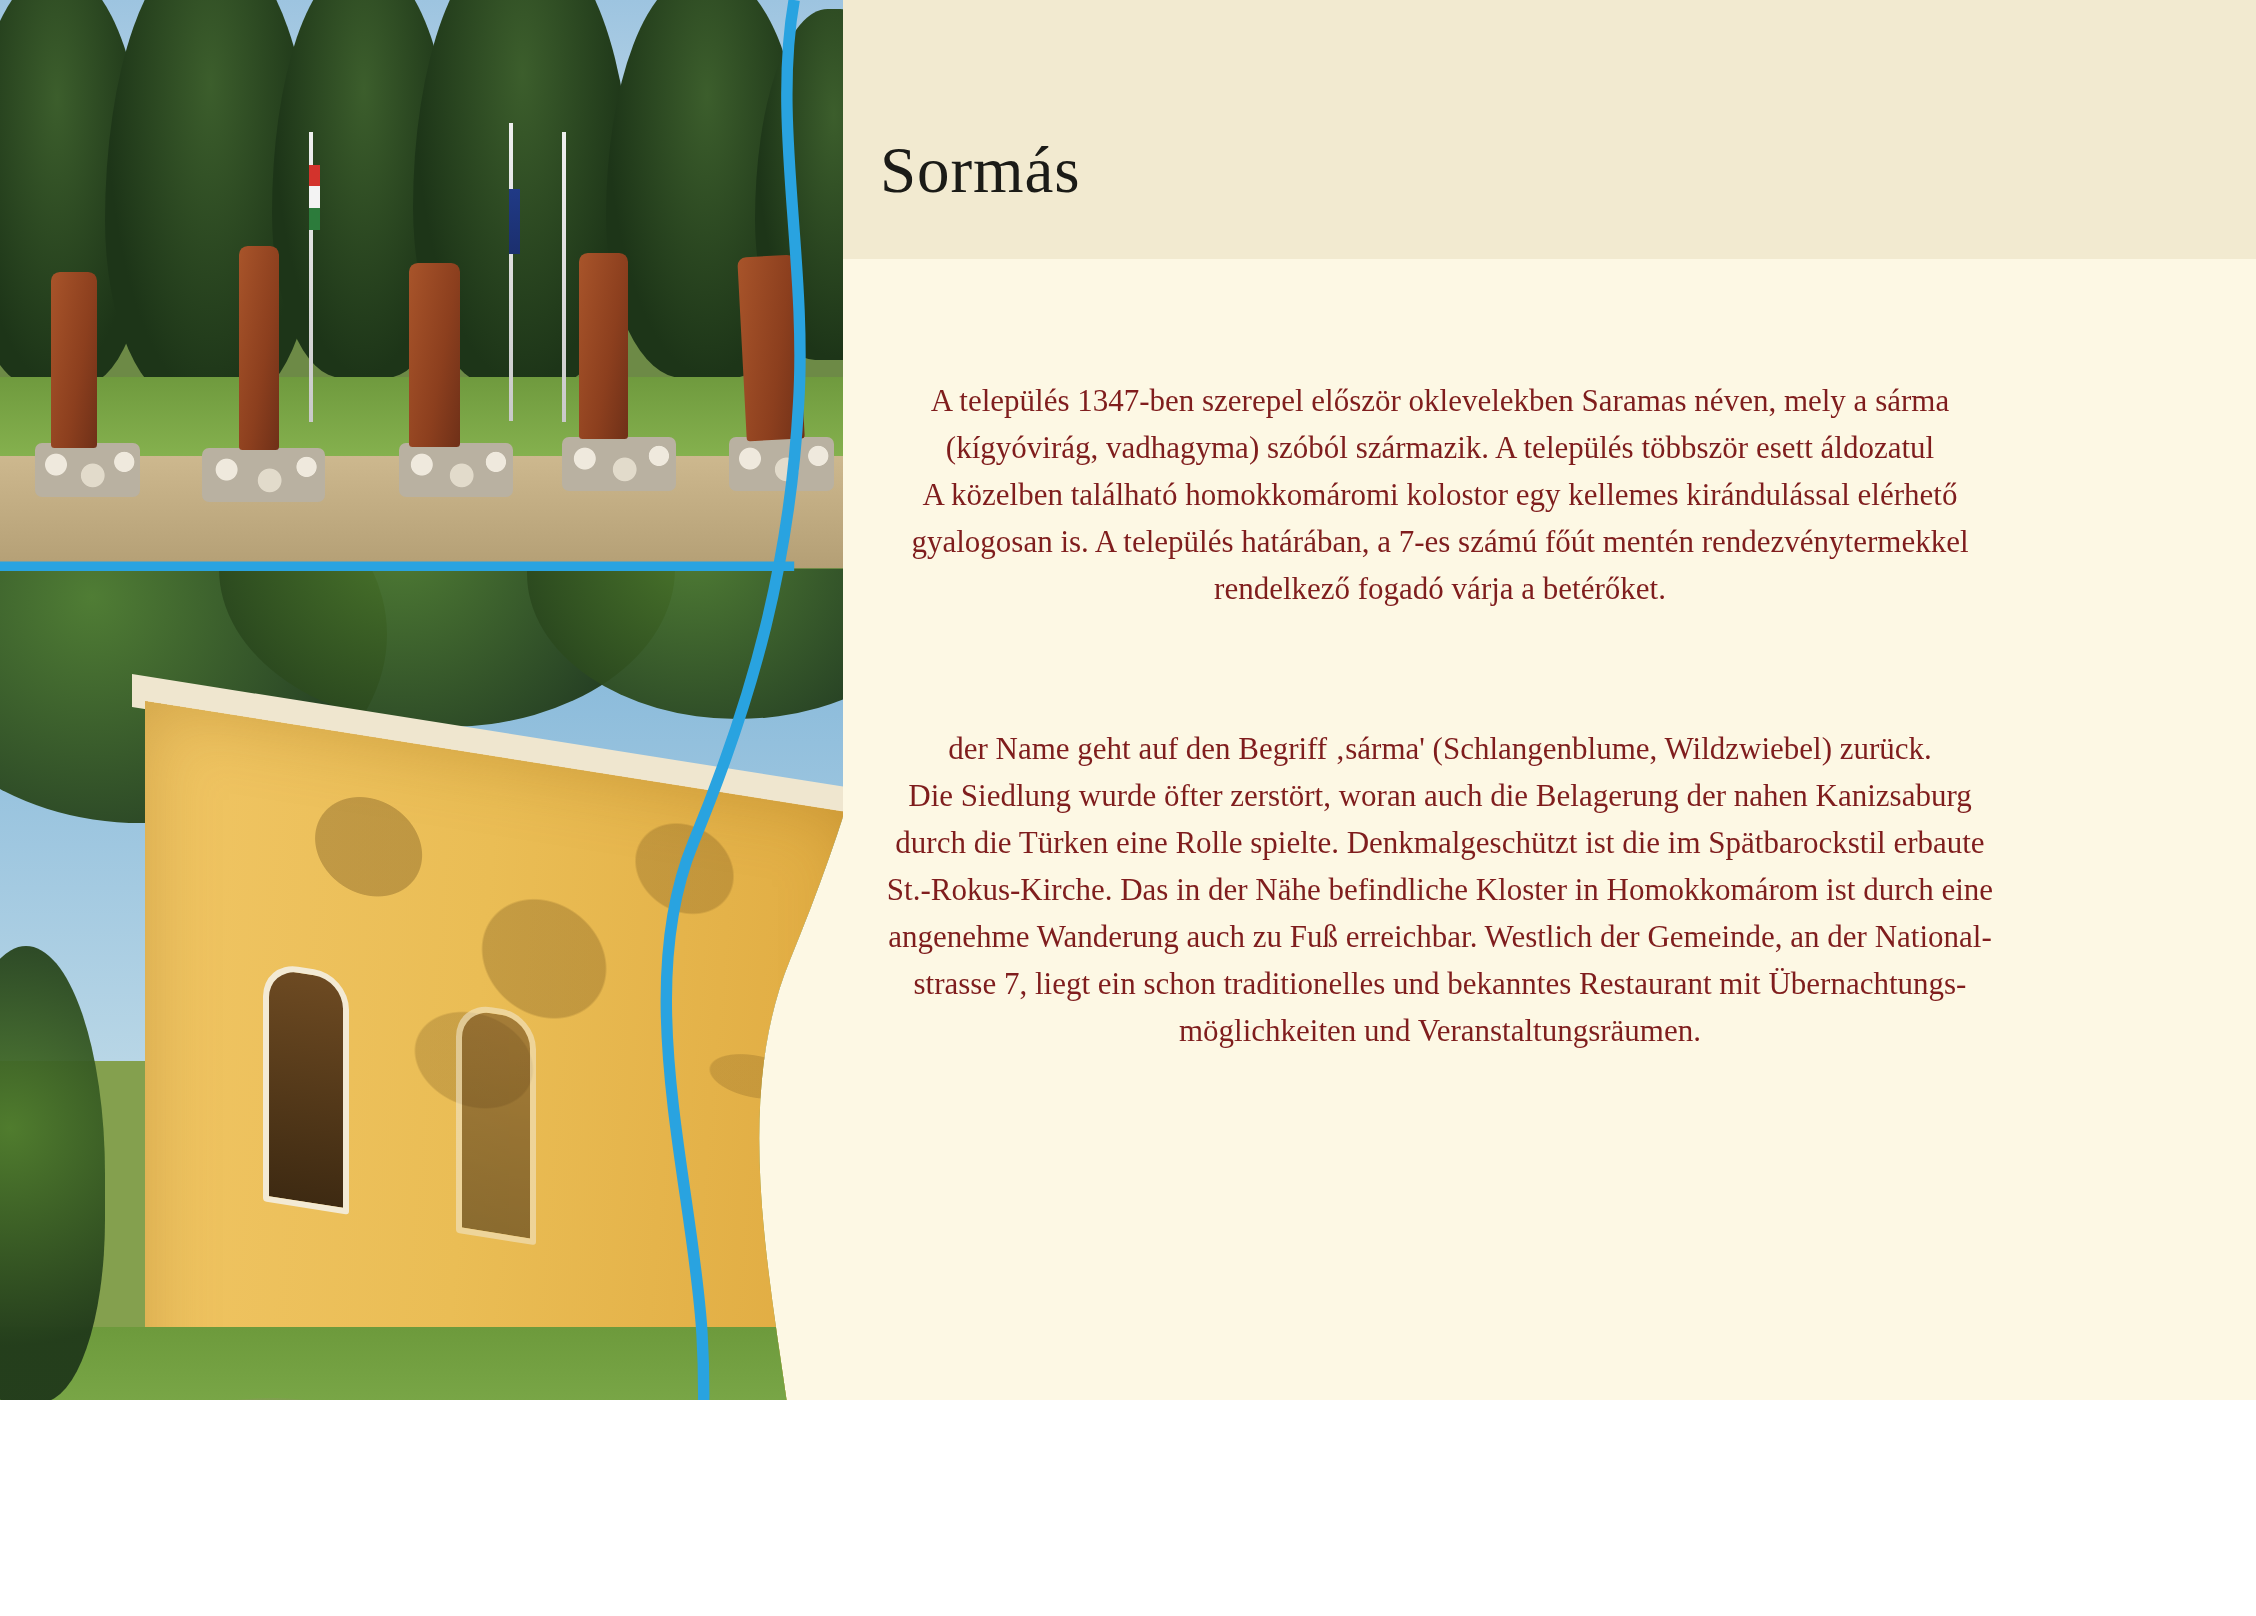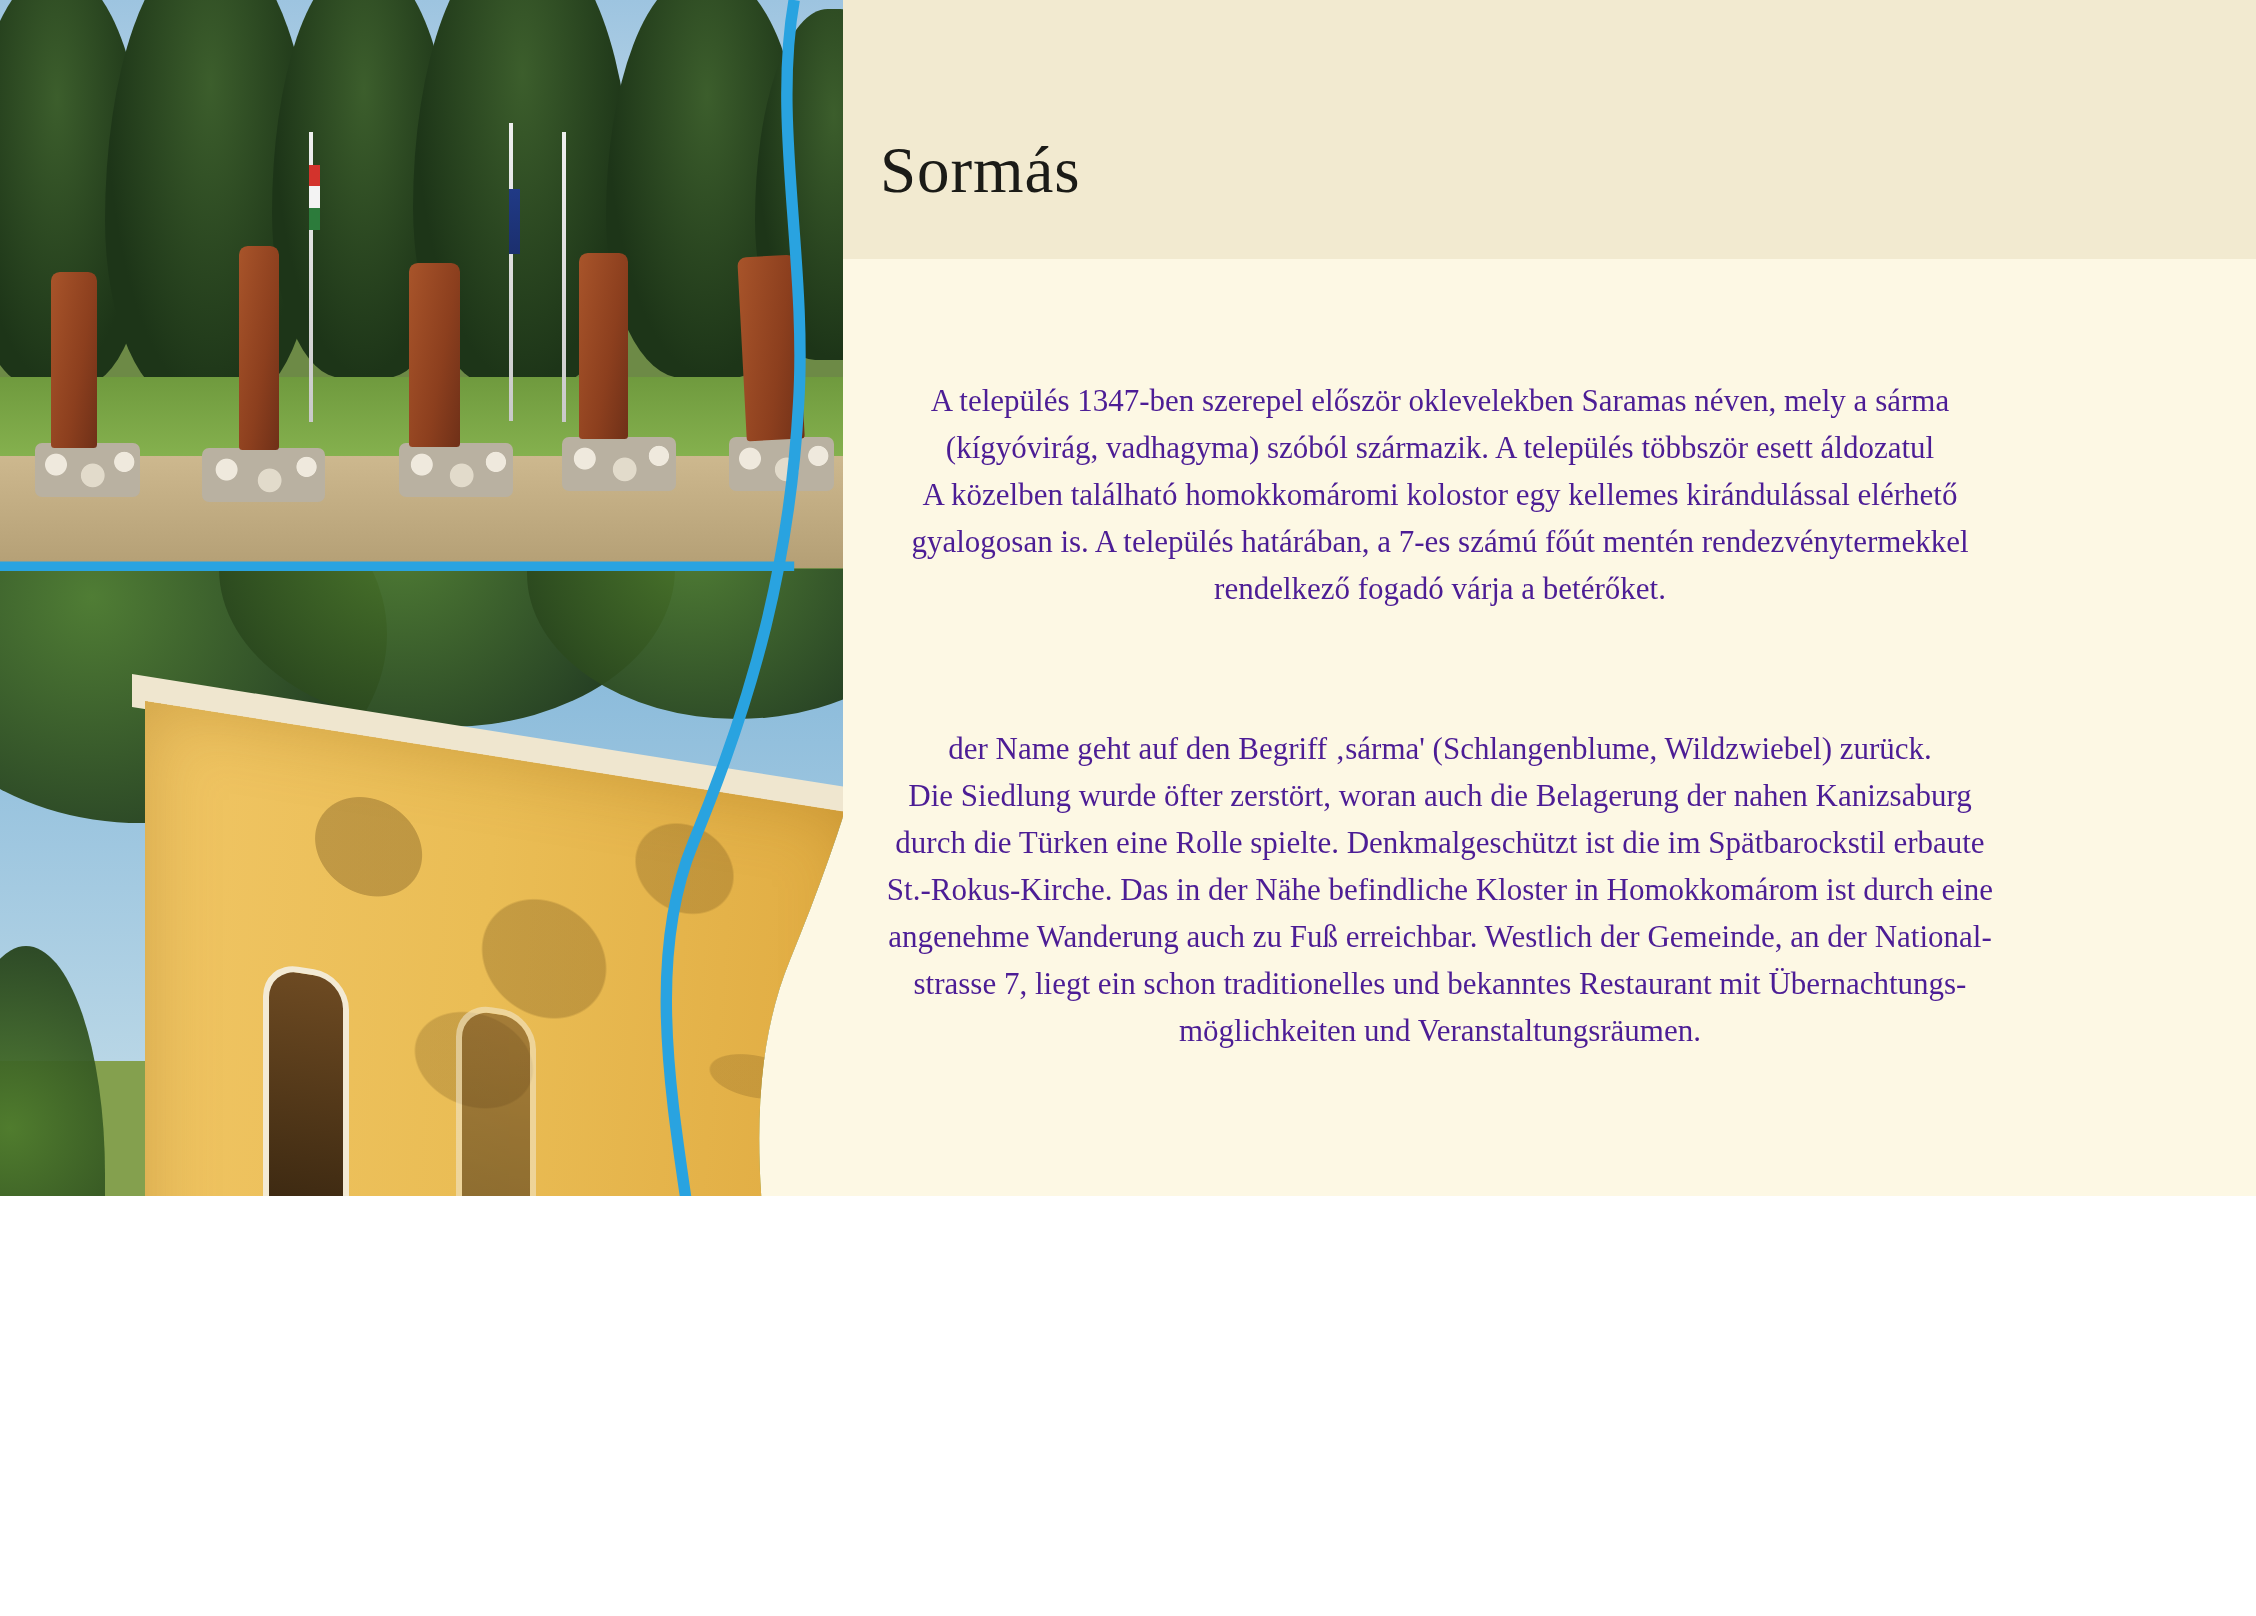--- a/index.html
+++ b/index.html
@@ -10,21 +10,21 @@
   body {
     width: 2257px;
     height: 1617px;
     overflow: hidden;
     font-family: "Liberation Serif", serif;
   }
 
   .page {
     position: relative;
     width: 2257px;
-    height: 1196px;
+    height: 1400px;
     background: #fdf8e4;
     overflow: hidden;
   }
 
   
   .header-band {
     position: absolute;
     left: 0;
     top: 0;
     width: 2257px;
@@ -199,21 +199,21 @@
   
   .text-col {
     position: absolute;
     left: 720px;
     top: 377px;
     width: 1440px;
     z-index: 6;
   }
   .para {
     font-family: "Liberation Serif", serif;
-    color: #4c1d95;
+    color: #7f1d1d;
     font-size: 31px;
     line-height: 1.52;
     text-align: center;
     margin: 0;
   }
   .para.hu { margin-bottom: 112px; }
 
   .para span { display: block; white-space: nowrap; }
 </style>
 </head>

